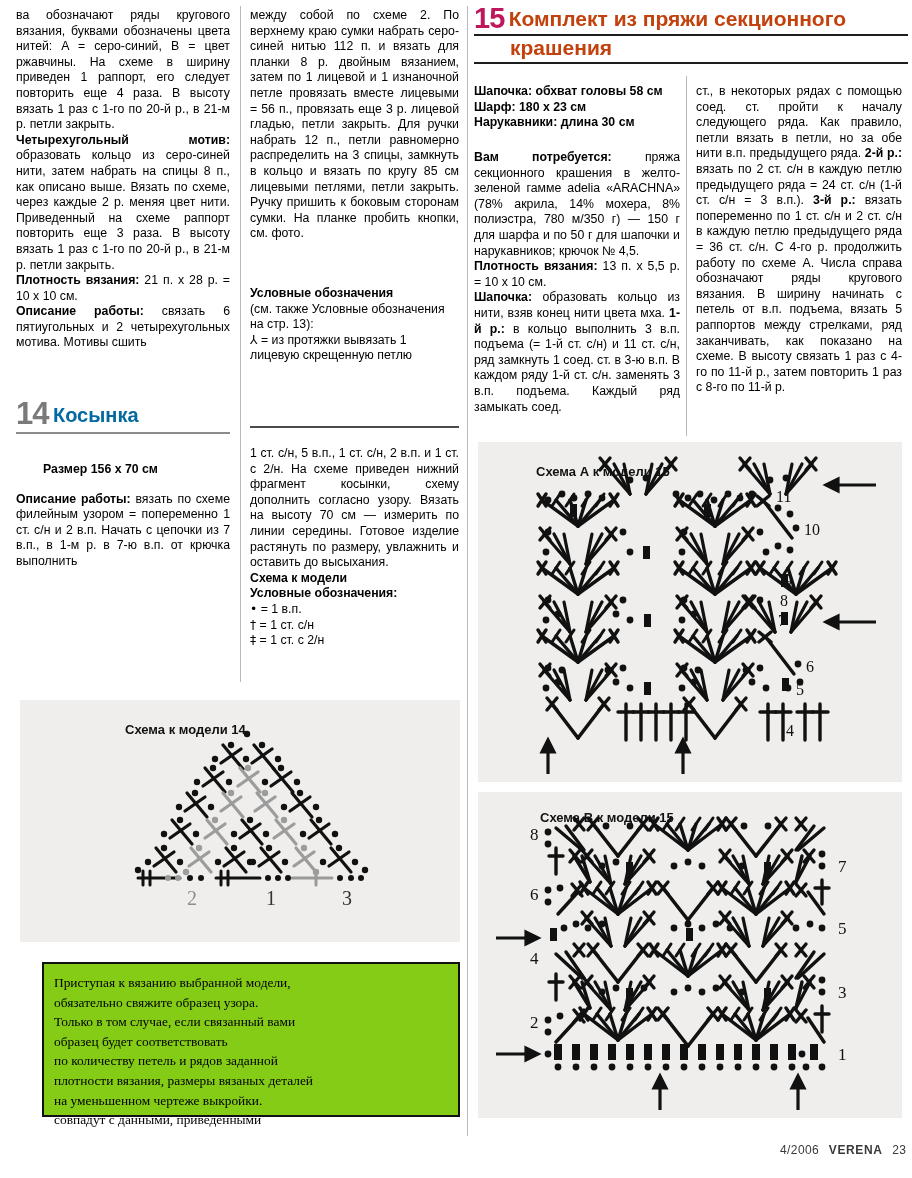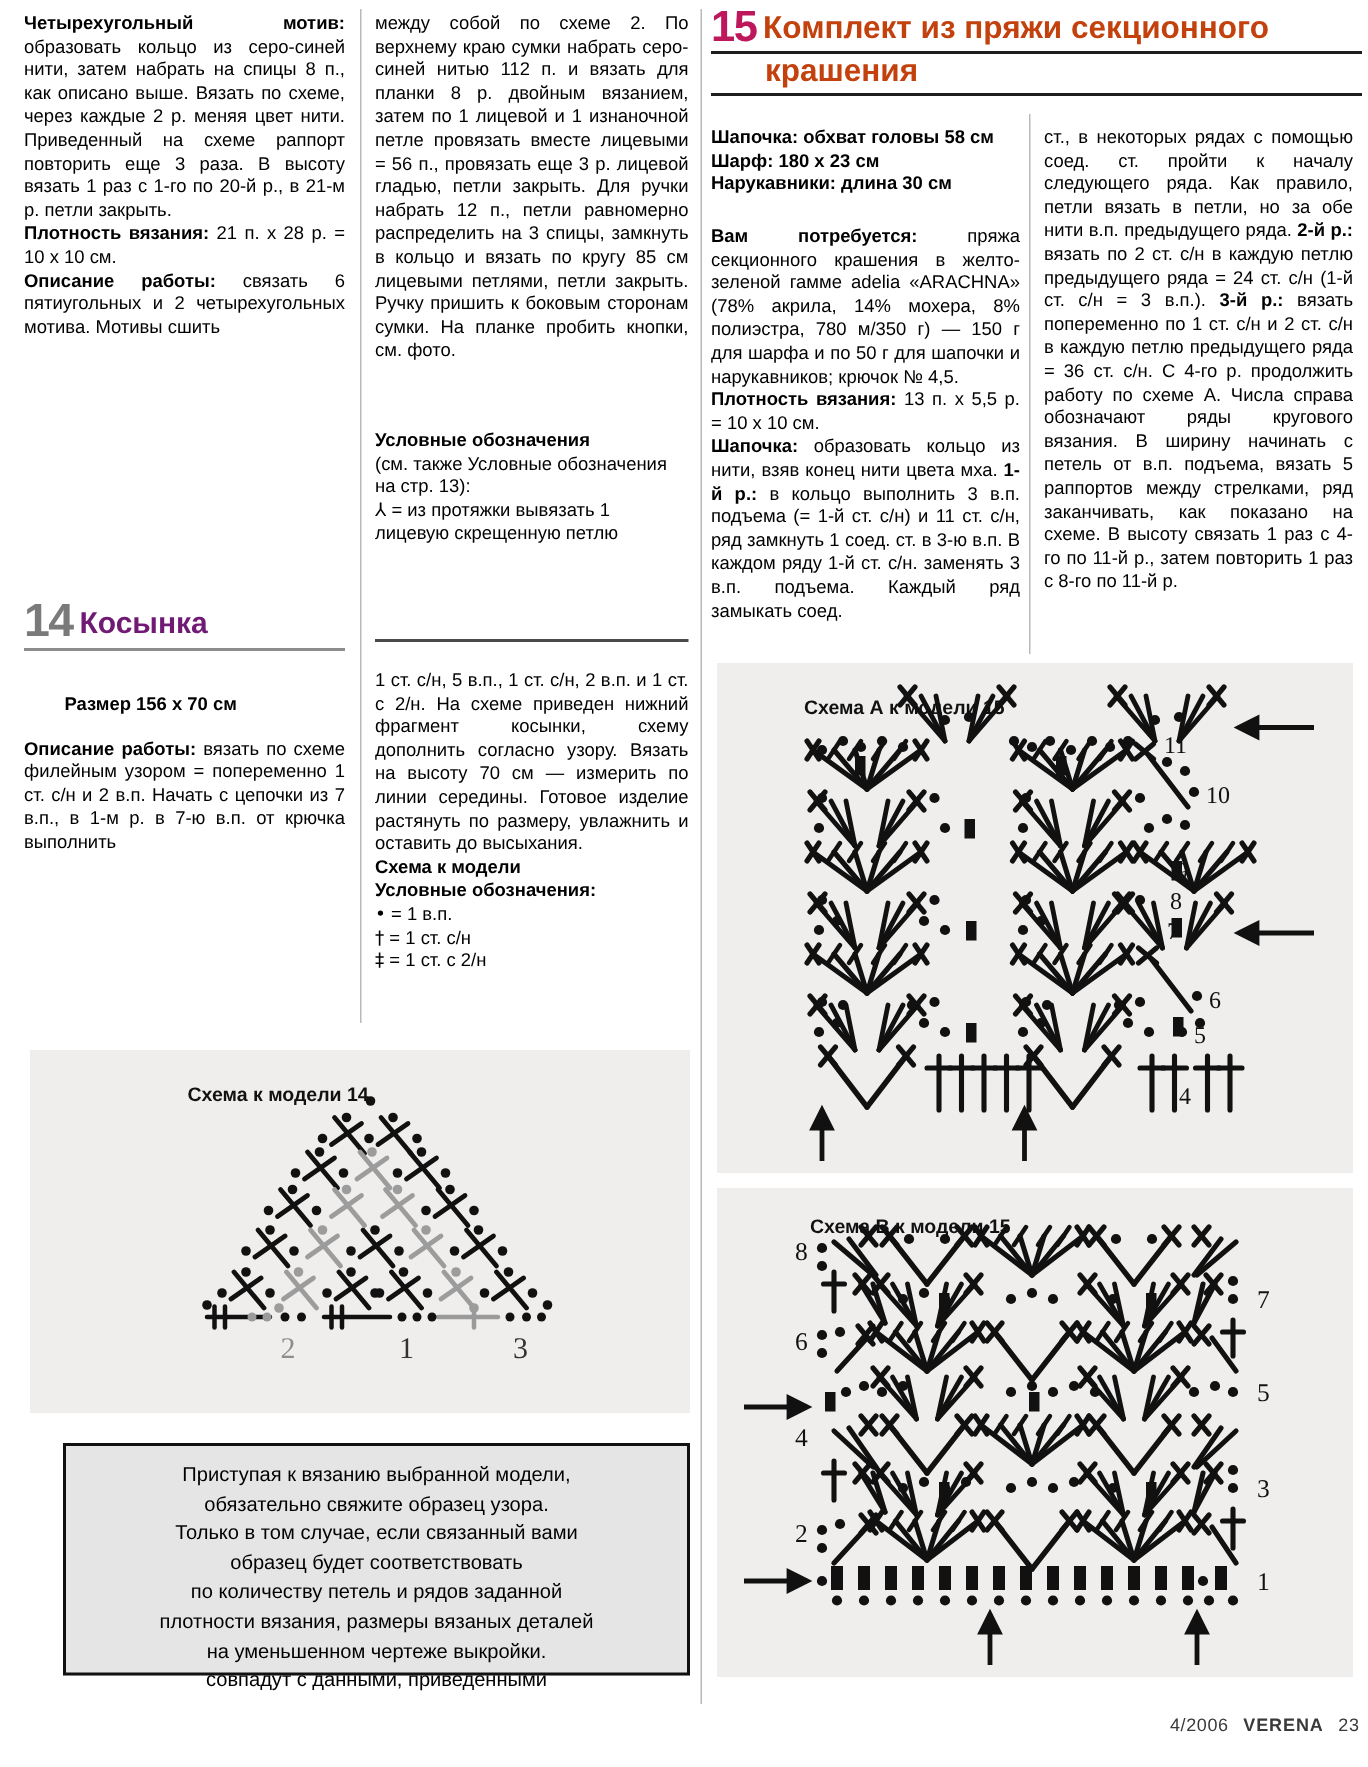--- a/index.html
+++ b/index.html
@@ -20,34 +20,34 @@
   .vdiv{position:absolute;width:1px;background:#b9b9b9;}
 
   
   .model-head{position:absolute;}
   .model-head .num{
     font-size:31px;font-weight:bold;color:#7a7a7a;
     letter-spacing:-1px;line-height:1;
     display:inline-block;vertical-align:-2px;
   }
   .model-head .nm{
-    font-size:20px;font-weight:bold;color:#701a75;
+    font-size:20px;font-weight:bold;color:#0369a1;
     line-height:1.15;display:inline;
   }
   .model-head .bar{height:2px;background:#8c8c8c;margin-top:3px;}
 
   .model-head.dark .num{color:#be185d;font-size:29px;}
   .model-head.dark .nm{color:#c2410c;font-size:21px;}
   .model-head.dark .bar{background:#1d1d1d;height:2px;}
 
   
   .notice{
-    position:absolute;border:2px solid #111;background:#e5e5e5;
-    text-align:center;font-size:13.4px;line-height:19.6px;
-    padding:9px 10px 10px 10px;box-sizing:border-box;
+    position:absolute;border:2px solid #111;background:#84cc16;
+    text-align:left;font-size:13.4px;line-height:19.6px;
+    padding:9px 10px 10px 10px;box-sizing:border-box;font-family:Liberation Serif, serif;
   }
 
   
   .diagram{position:absolute;background:#efeeec;overflow:hidden;}
   .diagram .cap{
     position:absolute;font-weight:bold;font-size:13px;color:#111;
   }
   .diagram svg{position:absolute;left:0;top:0;}
 
   
@@ -60,20 +60,21 @@
 </head>
 <body>
 
 <div class="page">
 
   <div class="vdiv" style="left:240px;top:6px;height:676px;"></div>
   <div class="vdiv" style="left:467px;top:6px;height:1130px;"></div>
   <div class="vdiv" style="left:686px;top:76px;height:360px;"></div>
 
   <div class="col" style="left:16px;top:8px;width:214px;">
+    <p>ва обозначают ряды кругового вязания, буквами обозначены цвета нитей: A = серо-синий, B = цвет ржавчины. На схеме в ширину приведен 1 раппорт, его следует повторить еще 4 раза. В высоту вязать 1 раз с 1-го по 20-й р., в 21-м р. петли закрыть.</p>
     <p><span class="b">Четырехугольный мотив:</span><span> образовать кольцо из серо-синей нити, затем набрать на спицы 8 п., как описано выше. Вязать по схеме, через каждые 2 р. меняя цвет нити. Приведенный на схеме раппорт повторить еще 3 раза. В высоту вязать 1 раз с 1-го по 20-й р., в 21-м р. петли закрыть.</span></p>
     <p><span class="b">Плотность вязания:</span><span> 21 п. х 28 р. = 10 х 10 см.</span></p>
     <p><span class="b">Описание работы:</span><span> связать 6 пятиугольных и 2 четырехугольных мотива. Мотивы сшить</span></p>
   </div>
 
   <div class="model-head" style="left:16px;top:398px;width:214px;">
     <span class="num">14</span>
     <span class="nm">Косынка</span>
     <div class="bar"></div>
   </div>

